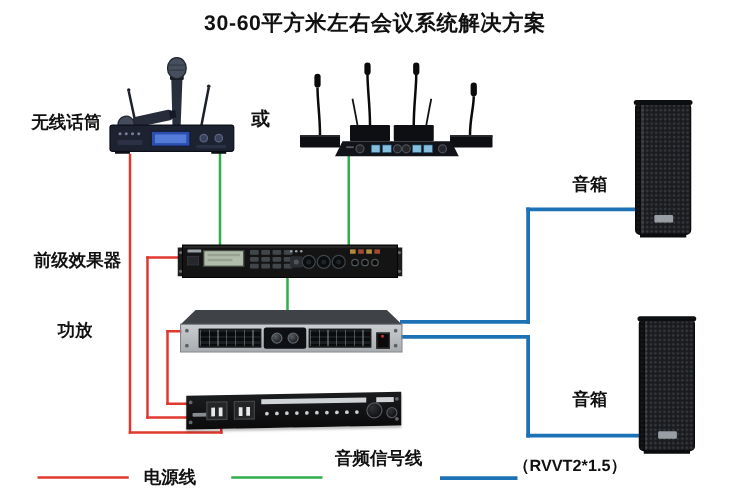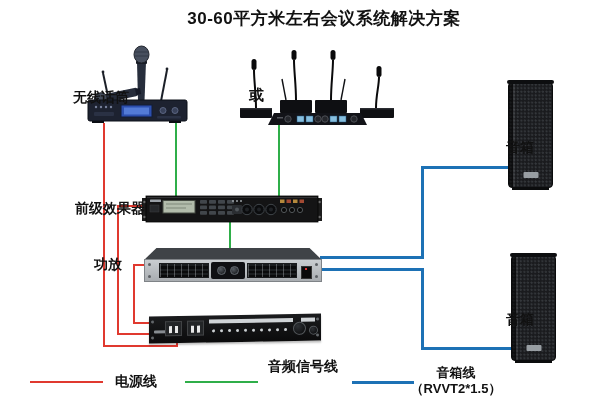--- a/index.html
+++ b/index.html
@@ -1,18 +1,18 @@
 <!DOCTYPE html>
 <html style="--power-line: #e0392f; --audio-line: #2fae49; --speaker-line: #1d71b5;"><head>
 <meta charset="utf-8">
 <style>
   html,body{margin:0;padding:0;background:#fff;}
   .stage{position:relative;width:600px;height:400px;background:#fff;overflow:hidden;
          font-family:"Liberation Sans","DejaVu Sans",sans-serif;color:#111;}
-  .txt{position:absolute;font-weight:bold;white-space:nowrap;z-index:5;padding-left:48px;}
+  .txt{position:absolute;font-weight:bold;white-space:nowrap;z-index:5;}
   .title{left:0;right:0;top:7px;text-align:center;font-size:17px;letter-spacing:.5px;}
   .lbl-wireless{left:25px;top:89px;font-size:14px;}
   .lbl-or{left:201px;top:86px;font-size:15px;}
   .lbl-preamp{left:27px;top:200px;font-size:14px;}
   .lbl-amp{left:46px;top:256px;font-size:14px;}
   .lbl-seq{left:28px;top:321px;font-size:14px;}
   .lbl-spk1{left:458px;top:139px;font-size:14px;}
   .lbl-spk2{left:458px;top:311px;font-size:14px;}
 
   
@@ -301,17 +301,16 @@
   <div class="speaker spk2">
     <div class="spk-plate"></div>
   </div>
 
   <div class="lg-swatch lg-power-sw"></div>
   <div class="lg-label lg-power-lb">电源线</div>
   <div class="lg-swatch lg-audio-sw"></div>
   <div class="lg-label lg-audio-lb">音频信号线</div>
   <div class="lg-swatch lg-spk-sw"></div>
   <div class="lg-spk-lb">
-    <div>音箱线</div>
     <div>（RVVT2*1.5）</div>
   </div>
 
 </div>
 
 </body></html>

